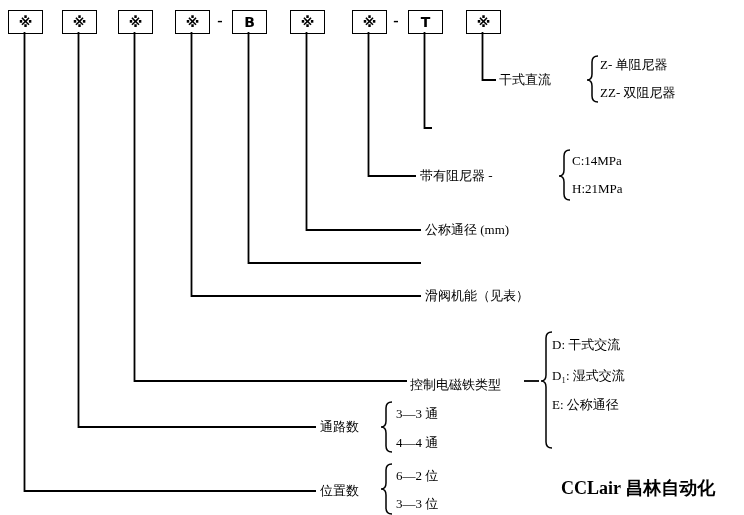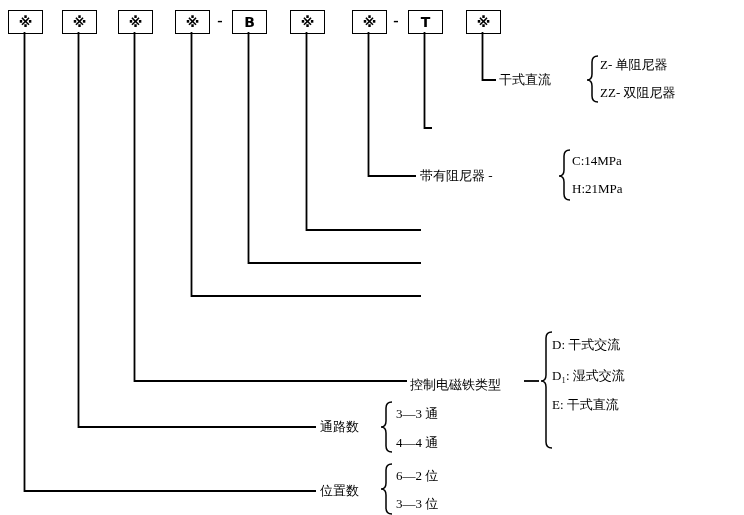--- a/index.html
+++ b/index.html
@@ -69,30 +69,33 @@
 
   <div class="lbl" style="left:499px;top:71px">干式直流</div>
   <div class="lbl" style="left:600px;top:56px">Z- 单阻尼器</div>
   <div class="lbl" style="left:600px;top:84px">ZZ- 双阻尼器</div>
 
 
   <div class="lbl" style="left:420px;top:167px">带有阻尼器 -</div>
   <div class="lbl" style="left:572px;top:152px">C:14MPa</div>
   <div class="lbl" style="left:572px;top:180px">H:21MPa</div>
 
+  <div class="lbl" style="left:425px;top:221px">公称通径 (mm)</div>
 
 
+  <div class="lbl" style="left:425px;top:287px">滑阀机能（见表）</div>
 
   <div class="lbl" style="left:410px;top:376px">控制电磁铁类型</div>
   <div class="lbl" style="left:552px;top:336px">D: 干式交流</div>
   <div class="lbl" style="left:552px;top:367px">D₁: 湿式交流</div>
-  <div class="lbl" style="left:552px;top:396px">E: 干式直流</div>
+  <div class="lbl" style="left:552px;top:396px">E: 公称通径</div>
 
   <div class="lbl" style="left:320px;top:418px">通路数</div>
   <div class="lbl" style="left:396px;top:405px">3—3 通</div>
   <div class="lbl" style="left:396px;top:434px">4—4 通</div>
 
   <div class="lbl" style="left:320px;top:482px">位置数</div>
   <div class="lbl" style="left:396px;top:467px">6—2 位</div>
   <div class="lbl" style="left:396px;top:495px">3—3 位</div>
 
+  <div class="brand">CCLair 昌林自动化</div>
 
 </div>
 
 </body></html>

